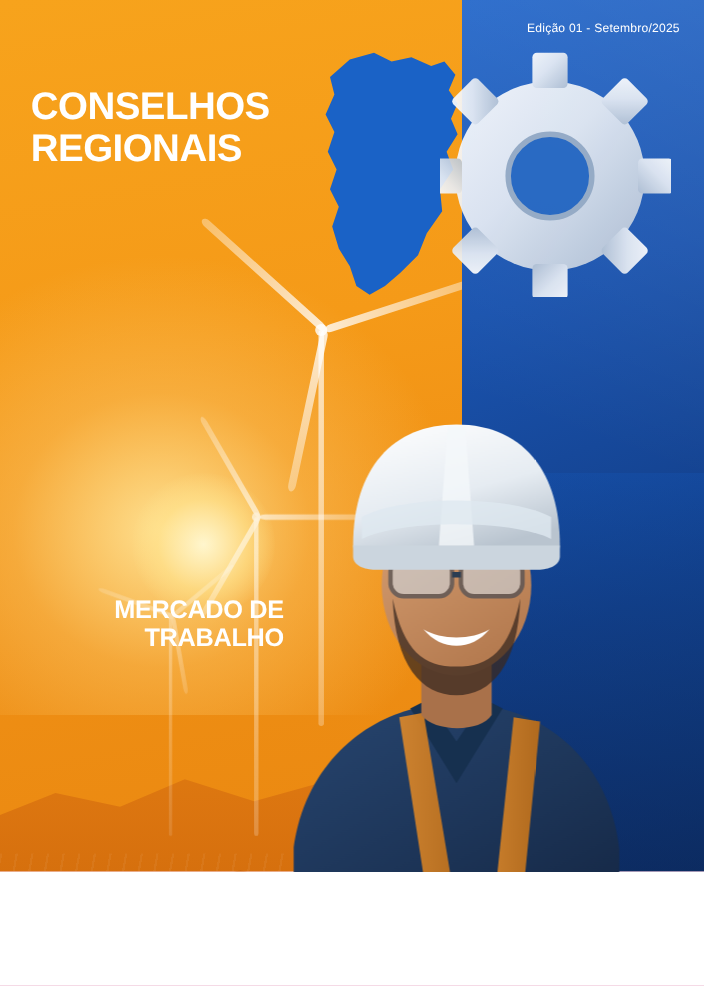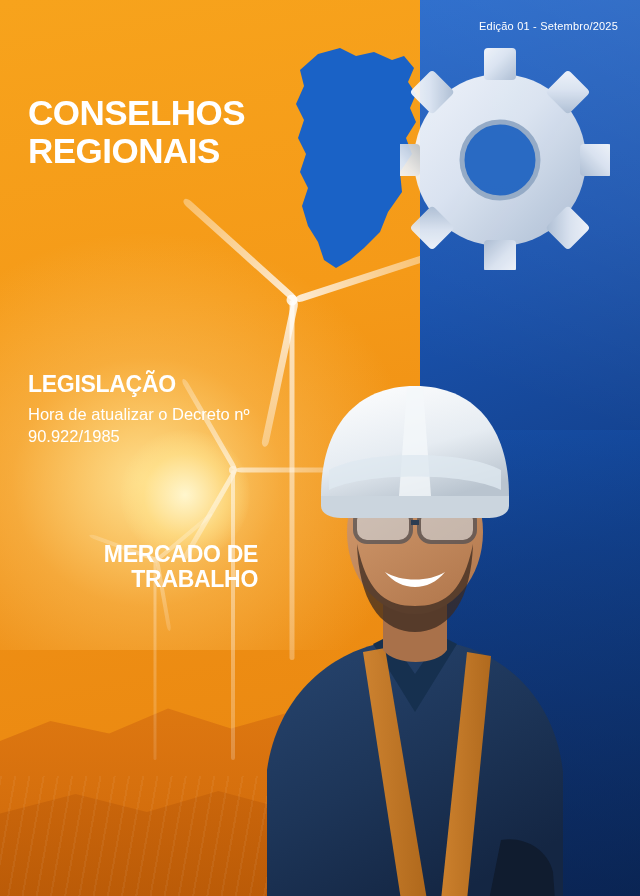--- a/index.html
+++ b/index.html
@@ -5,21 +5,21 @@
   * { margin:0; padding:0; box-sizing:border-box; }
   html, body {
     width:640px; height:896px;
     font-family:"Liberation Sans", sans-serif;
     background:#ffffff;
     overflow:hidden;
   }
 
   .cover {
     position:relative;
-    width:640px; height:896px;
+    width:640px; height:792px;
     overflow:hidden;
     background:#be185d;
   }
 
   
   .left-panel {
     position:absolute; left:0; top:0;
     width:420px; height:896px;
     background:linear-gradient(170deg,#f7a31c 0%,#f59a18 35%,#ef8f14 60%,#e8850f 100%);
   }
@@ -104,21 +104,21 @@
   }
 
   
   .edicao {
     position:absolute; top:20px; right:22px;
     font-size:11px; color:#ffffff; letter-spacing:.2px;
     font-family:"Liberation Sans", sans-serif;
   }
 
   .headline {
-    position:absolute; left:28px; top:94px; width:280px;
+    position:absolute; left:28px; top:78px; width:280px;
     color:#ffffff;
     font-weight:bold;
     font-size:35px;
     line-height:1.08;
     letter-spacing:-0.5px;
   }
   .subhead {
     position:absolute; left:28px; top:176px; width:282px;
     color:#ffffff;
     font-size:16.5px;
@@ -269,22 +269,18 @@
       <path d="M74 170 C110 150 210 150 246 170 L246 190 C210 172 110 172 74 190 Z" fill="#dfe8f0" opacity=".8"></path>
 
       <path d="M246 540 C268 536 292 548 298 572 L300 600 L234 600 Z" fill="#101c2f"></path>
     </svg>
   </div>
 
   <div class="edicao">Edição 01 - Setembro/2025</div>
 
   <div class="headline">CONSELHOS REGIONAIS</div>
 
-  <div class="block block-legis">
-    <div class="bt">LEGISLAÇÃO</div>
-    <div class="bd">Hora de atualizar o Decreto nº 90.922/1985</div>
-  </div>
 
   <div class="block block-merc">
     <div class="bt">MERCADO DE TRABALHO</div>
   </div>
 
 </div>
 
 </body></html>

